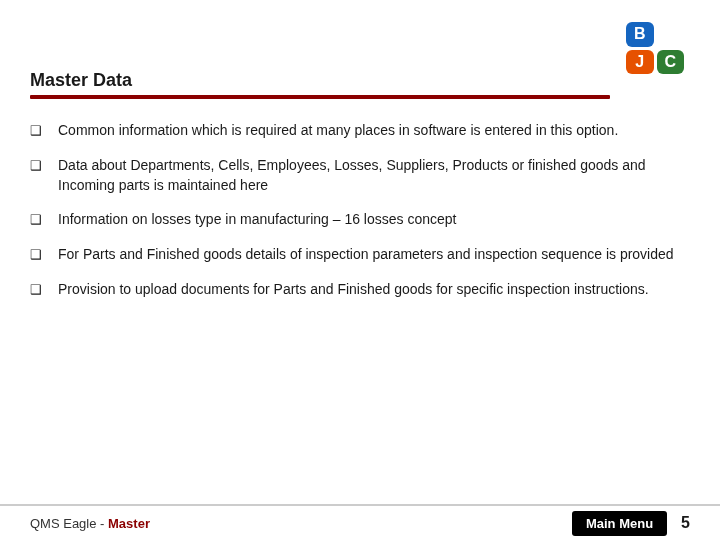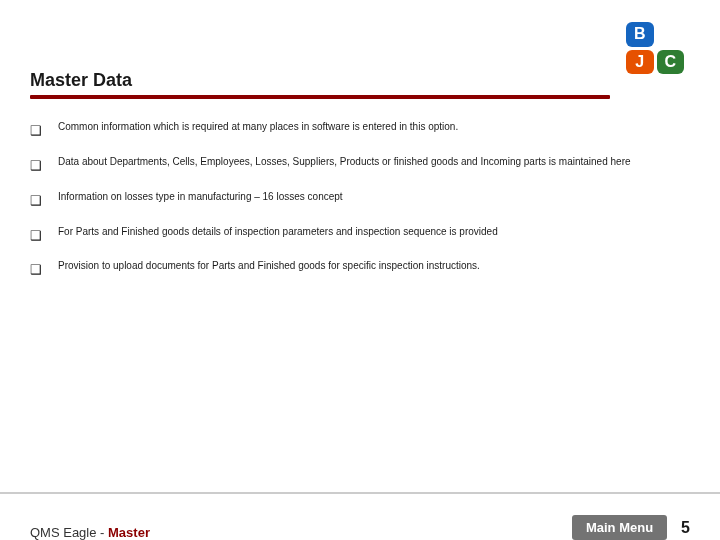--- a/index.html
+++ b/index.html
@@ -108,35 +108,35 @@
     .bullet-icon {
       width: 20px;
       min-width: 20px;
       margin-right: 8px;
       margin-top: 2px;
       color: #1a1a1a;
       font-size: 13px;
     }
 
     .bullet-text {
-      font-size: 10px;
+      font-size: 14px;
       color: #1a1a1a;
       flex: 1;
     }
 
     
     .footer {
       position: absolute;
       bottom: 0;
       left: 0;
       right: 0;
-      height: 48px;
+      height: 36px;
       border-top: 2px solid #cccccc;
       display: flex;
-      align-items: flex-end;
+      align-items: center;
       justify-content: space-between;
       padding: 0 30px;
       background: #ffffff;
     }
 
     .footer-left {
       font-size: 13px;
       color: #333;
     }
 
@@ -145,21 +145,21 @@
       font-weight: bold;
     }
 
     .footer-right {
       display: flex;
       align-items: center;
       gap: 8px;
     }
 
     .main-menu-btn {
-      background: #737373;
+      background: #000000;
       color: white;
       border: none;
       padding: 5px 14px;
       font-size: 13px;
       border-radius: 3px;
       cursor: pointer;
       font-weight: bold;
     }
 
     .page-number {

